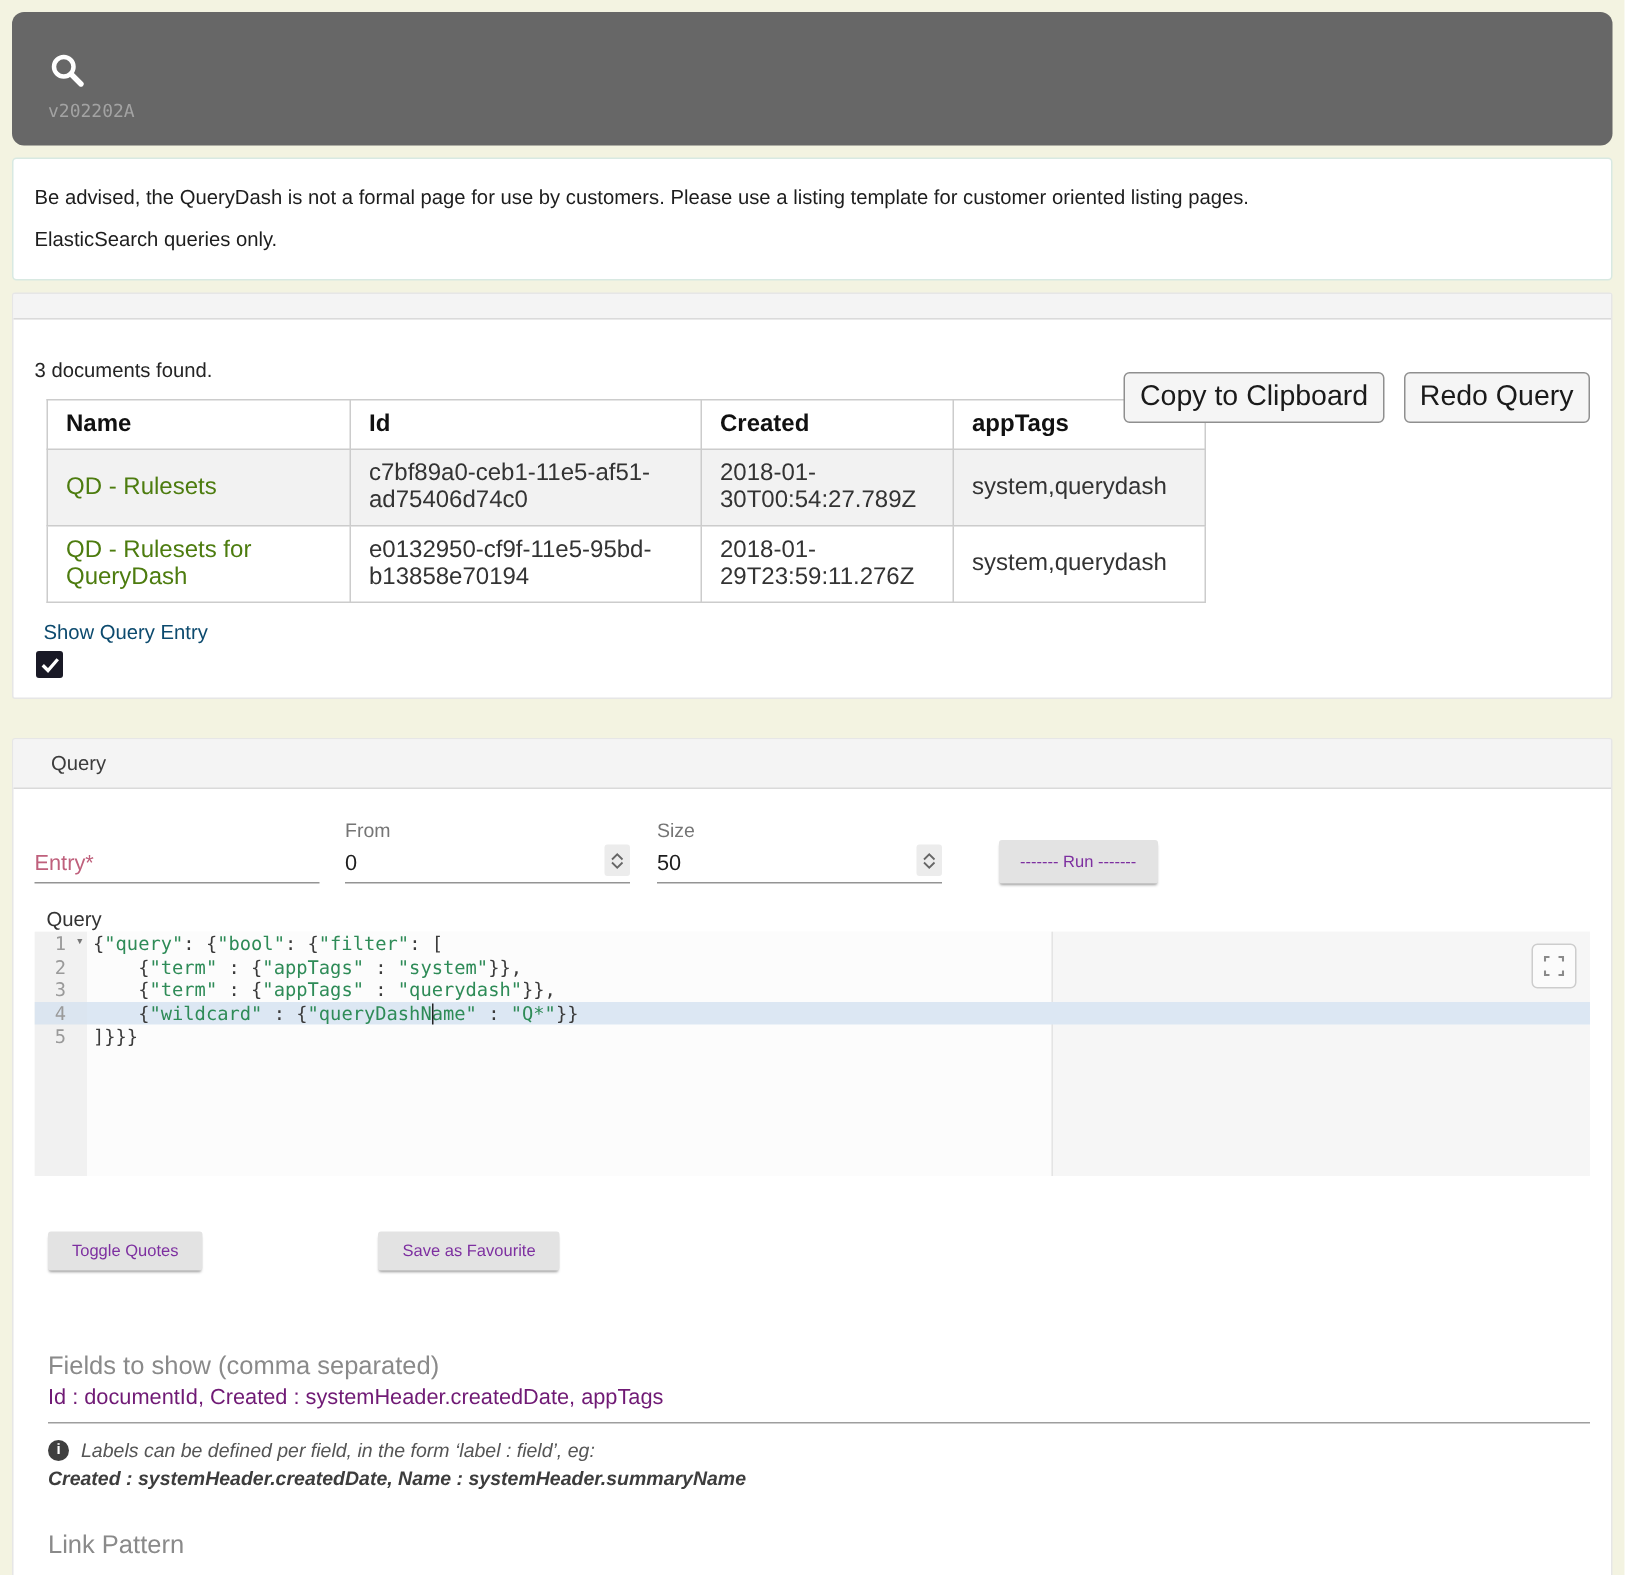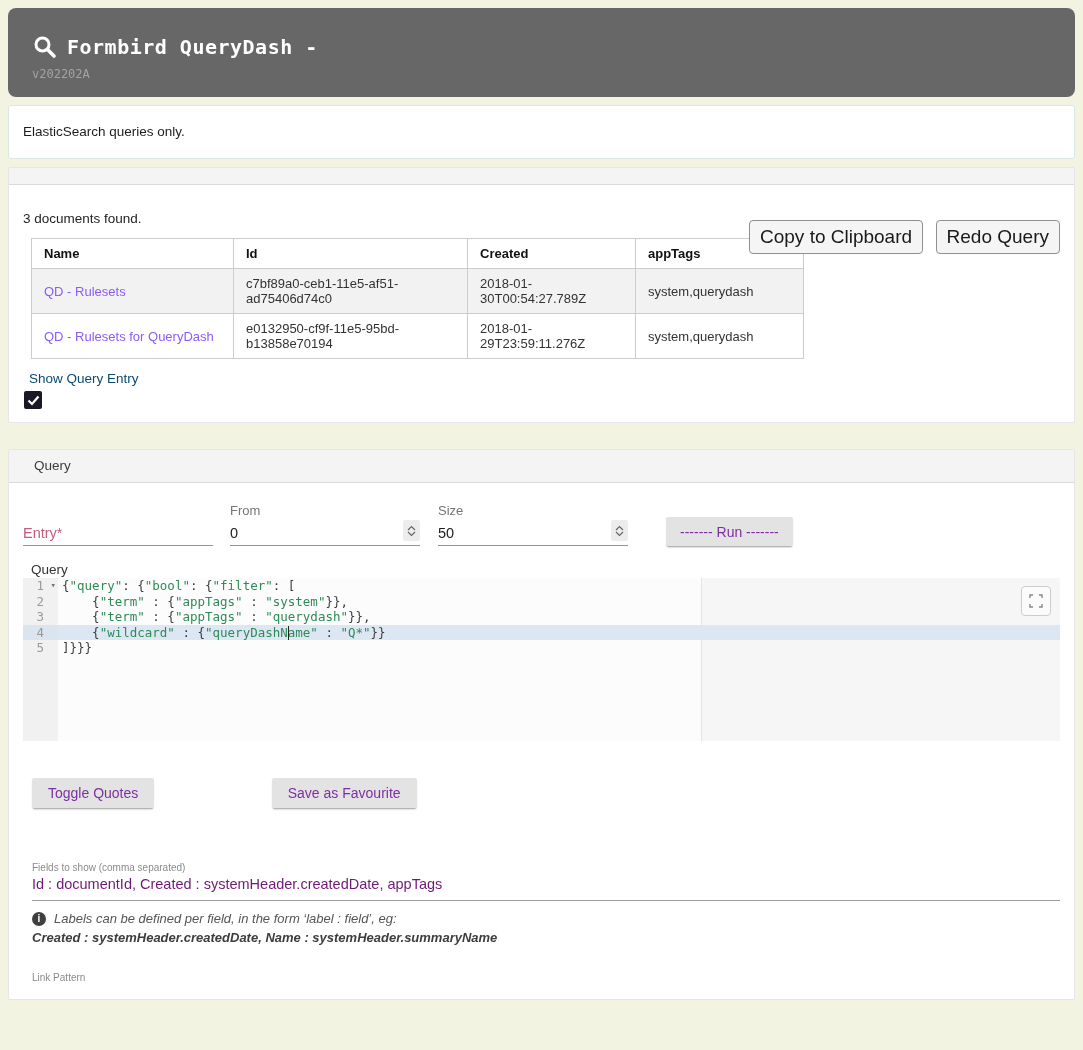--- a/index.html
+++ b/index.html
@@ -74,37 +74,37 @@
     font-size: 19px;
     color: #1a1a1a;
     padding: 5px 10px;
     margin-left: 8px;
     cursor: pointer;
   }
 
   table.results-table {
     border-collapse: collapse;
     margin: 12px 0 0 8px;
-    font-size: 13px;
+    font-size: 16px;
   }
   .results-table th, .results-table td {
     border: 1px solid #cccccc;
     padding: 7px 12px;
     text-align: left;
     height: 30px;
   }
   .results-table th { font-weight: bold; color: #111; background: #fff; }
   .results-table td { color: #333; }
   .results-table tbody tr:nth-child(odd) { background: #f2f2f2; }
   .results-table tbody tr:nth-child(even) { background: #ffffff; }
   .col-name { width: 202px; }
   .col-id { width: 234px; }
   .col-created { width: 168px; }
   .col-apptags { width: 168px; }
-  .results-table a { color: #8b5cf6; text-decoration: none; }
+  .results-table a { color: #4d7c0f; text-decoration: none; }
 
   .sqe-label { font-size: 13.5px; color: #0c4a6e; margin: 12px 0 0 6px; }
   .checkbox {
     width: 18px; height: 18px;
     border-radius: 2px;
     background: #191926;
     margin: 5px 0 0 1px;
     display: flex; align-items: center; justify-content: center;
     cursor: pointer;
   }
@@ -127,21 +127,21 @@
     display: flex; flex-direction: column; align-items: center; justify-content: center;
     cursor: pointer;
   }
   .purple-btn {
     background: #e3e3e3;
     border: none;
     border-radius: 2px;
     box-shadow: 0 2px 2px -1px rgba(0,0,0,0.4);
     color: #7d2fa0;
     font-family: "Liberation Sans", sans-serif;
-    font-size: 14px;
+    font-size: 11px;
     padding: 7px 16px;
     cursor: pointer;
   }
   .run-btn { align-self: flex-end; margin-left: 20px; height: 29px; padding: 6px 14px; }
 
   .editor-label { font-size: 13.5px; color: #333; margin: 16px 0 1px 8px; }
 
   
   .editor {
     position: relative;
@@ -185,21 +185,21 @@
     cursor: pointer;
     z-index: 4;
   }
 
   .btn-row { margin-top: 37px; }
   .toggle-btn { margin-left: 9px; }
   .save-btn { margin-left: 113px; }
 
   
   .fields-block { margin-top: 54px; margin-left: 9px; margin-right: 0; }
-  .gray-label { font-size: 10px; color: #8a8a8a; }
+  .gray-label { font-size: 17px; color: #8a8a8a; }
   .field-value { font-size: 14.5px; color: #701a75; margin-top: 3px; padding-bottom: 8px; border-bottom: 1px solid #9e9e9e; }
   .hint { margin-top: 10px; margin-left: 9px; font-size: 13px; color: #555; font-style: italic; }
   .hint-row { display: flex; align-items: center; }
   .info-icon {
     width: 14px; height: 14px; border-radius: 50%;
     background: #3f3f3f; color: #fff;
     font-size: 10px; font-weight: bold; font-style: normal;
     display: inline-flex; align-items: center; justify-content: center;
     margin-right: 8px; flex-shrink: 0;
   }
@@ -208,26 +208,26 @@
 </style>
 </head>
 <body>
 
 <div class="app-header">
   <div class="title-row">
     <svg width="25" height="25" viewBox="0 0 25 25">
       <circle cx="10.5" cy="10.5" r="6.5" fill="none" stroke="#ffffff" stroke-width="3"></circle>
       <line x1="15.5" y1="15.5" x2="22" y2="22" stroke="#ffffff" stroke-width="3.6" stroke-linecap="round"></line>
     </svg>
-    <span class="app-title">Formbird QueryDash -</span>
   </div>
   <div class="app-version">v202202A</div>
 </div>
 
 <div class="notice">
+  <p>Be advised, the QueryDash is not a formal page for use by customers. Please use a listing template for customer oriented listing pages.</p>
   <p>ElasticSearch queries only.</p>
 </div>
 
 <div class="card results-card">
   <div class="section-strip"></div>
   <div class="results-body">
     <div class="count-text">3 documents found.</div>
 
     <div class="top-buttons">
       <button class="native-btn">Copy to Clipboard</button>

